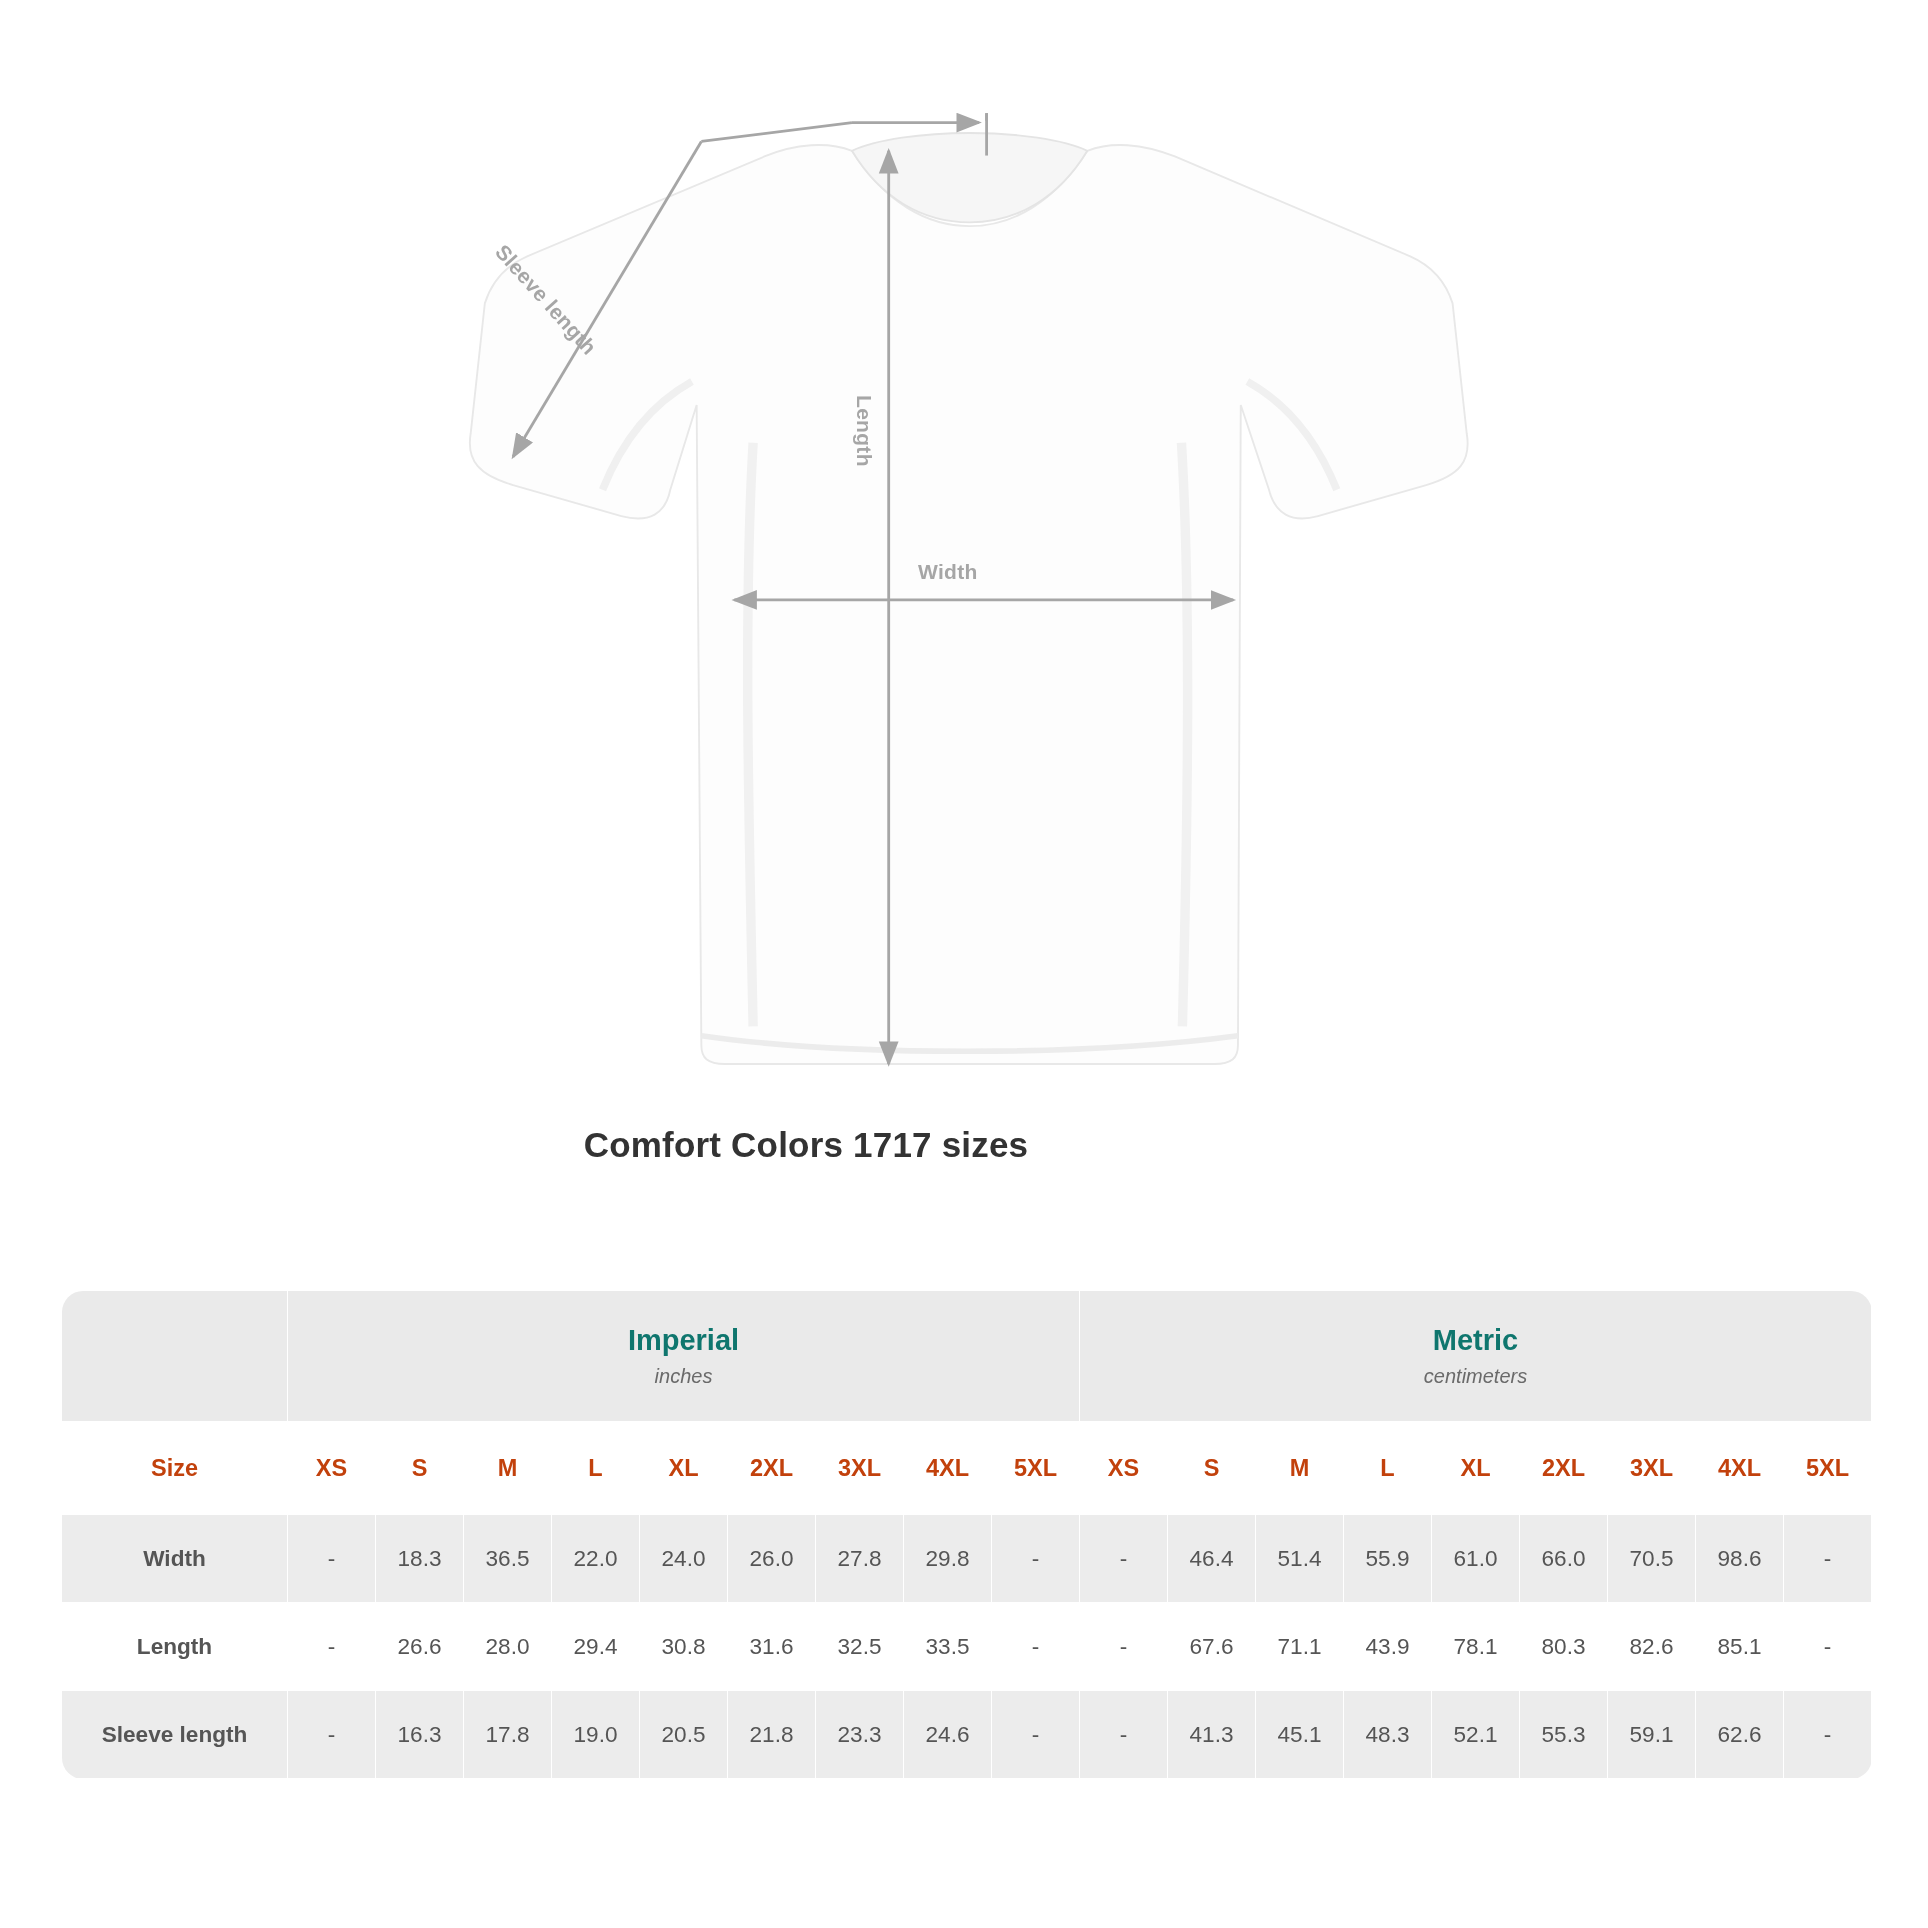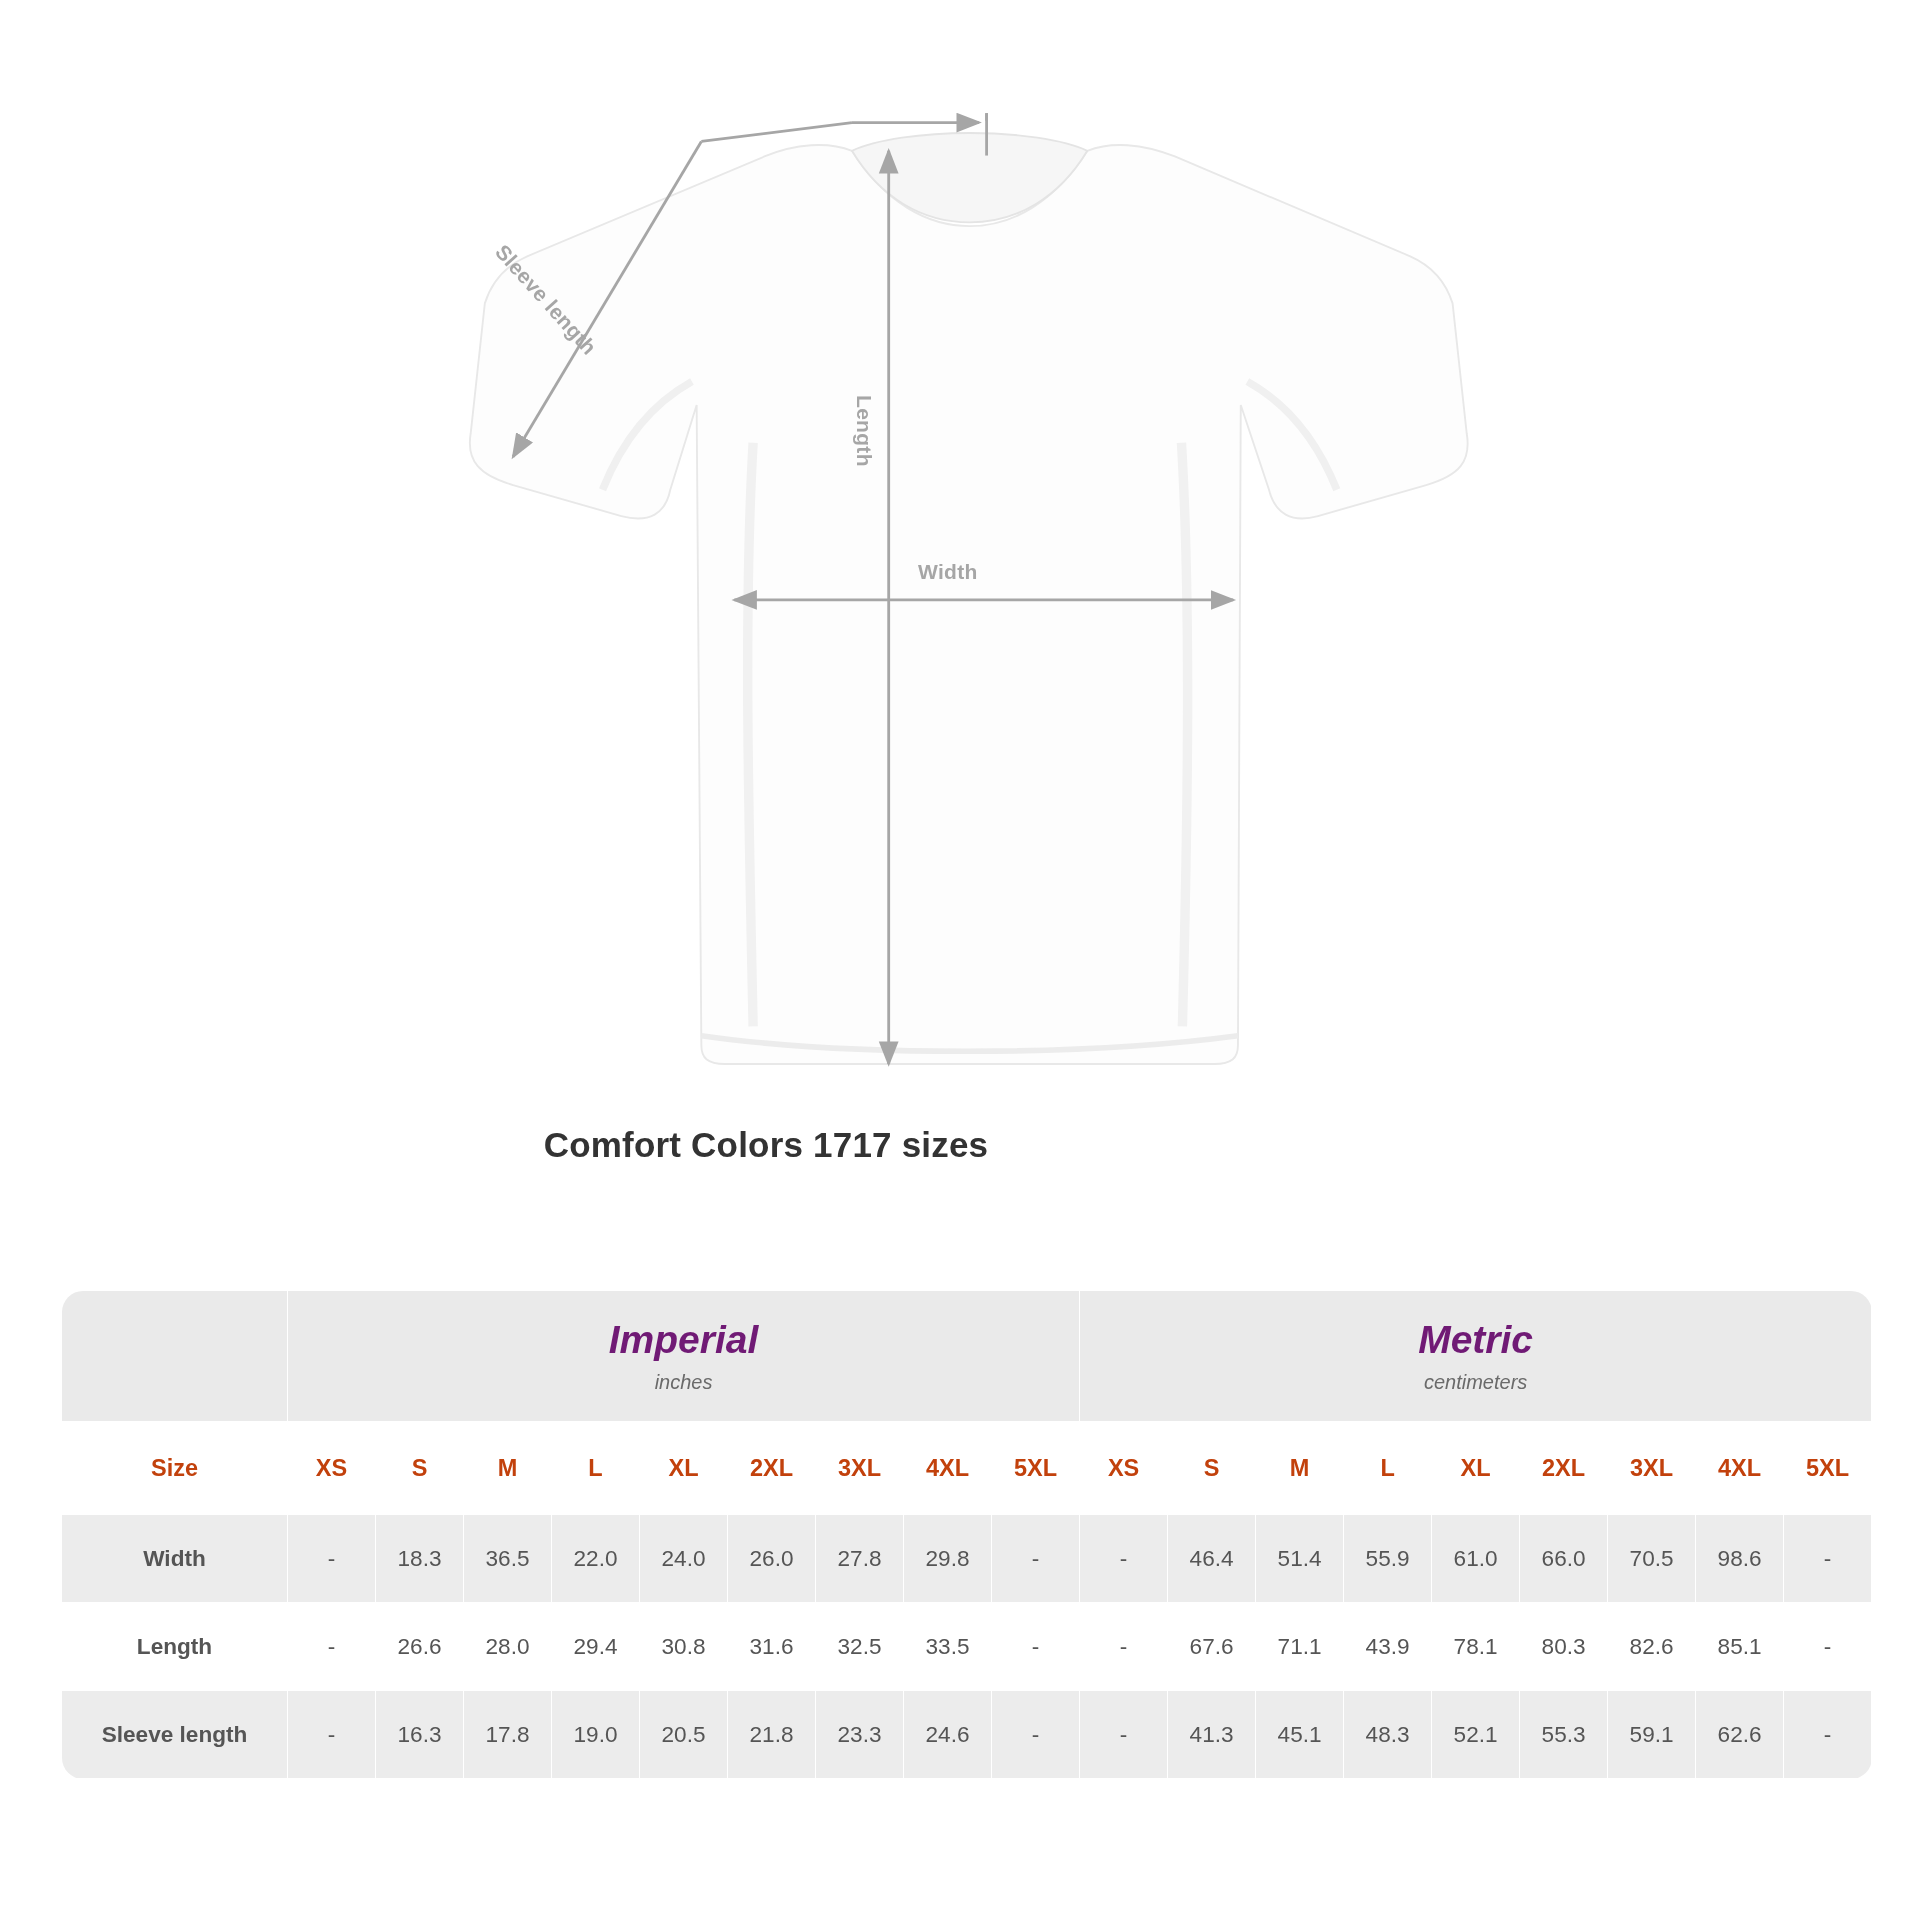--- a/index.html
+++ b/index.html
@@ -58,20 +58,21 @@
     transform-origin: left top;
   }
 
   
   .title-block {
     position: absolute;
     left: 0;
     top: 1125px;
     width: 1532px;
     text-align: center;
+    padding-left: 40px;
   }
   .chart-title {
     font-size: 35px;
     font-weight: bold;
     color: #333333;
     margin: 0;
     letter-spacing: 0.2px;
   }
   .chart-note {
     font-size: 20px;
@@ -98,24 +99,23 @@
     vertical-align: middle;
     font-size: 22.6px;
     color: #555555;
   }
   .unit-head {
     background: #eaeaea;
     height: 130px;
     padding: 0;
   }
   .unit-head .u-name {
-    font-size: 39px;
-    font-style: italic;
-    font-weight: bold;
-    color: #701a75;
+    font-size: 29px;
+    font-weight: bold;
+    color: #0f766e;
     line-height: 1.15;
   }
   .unit-head .u-sub {
     font-size: 20px;
     font-style: italic;
     color: #6a6a6a;
     margin-top: 7.5px;
   }
   .corner-tl { border-top-left-radius: 21px; }
   .corner-tr { border-top-right-radius: 21px; }

